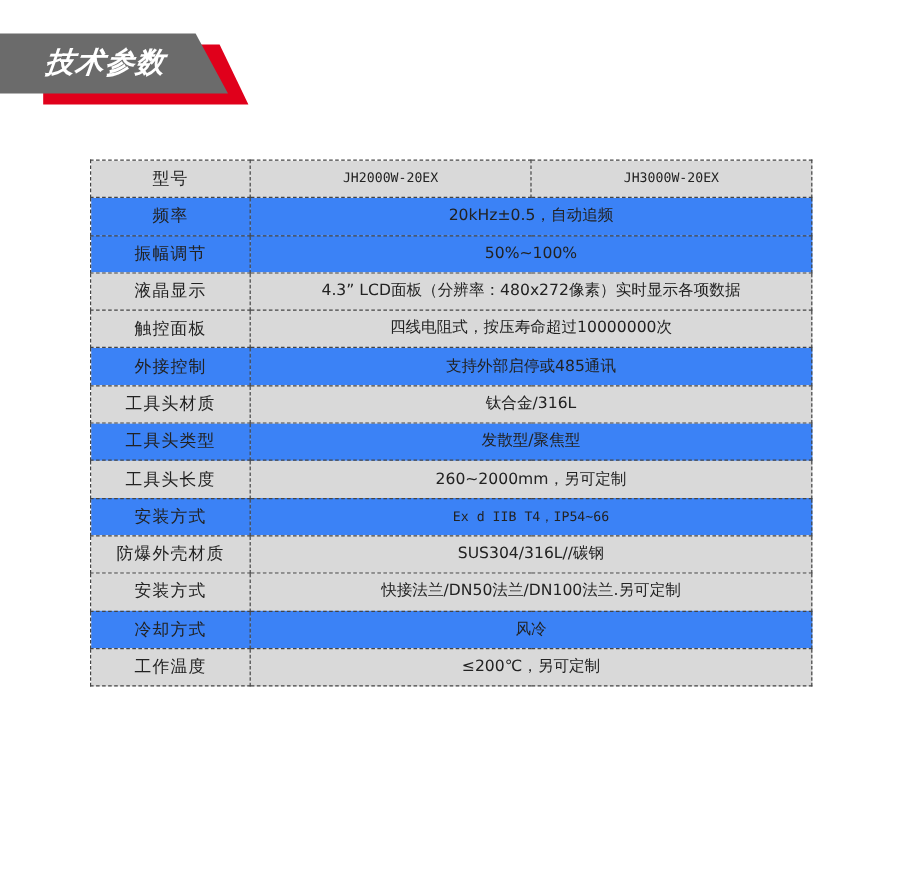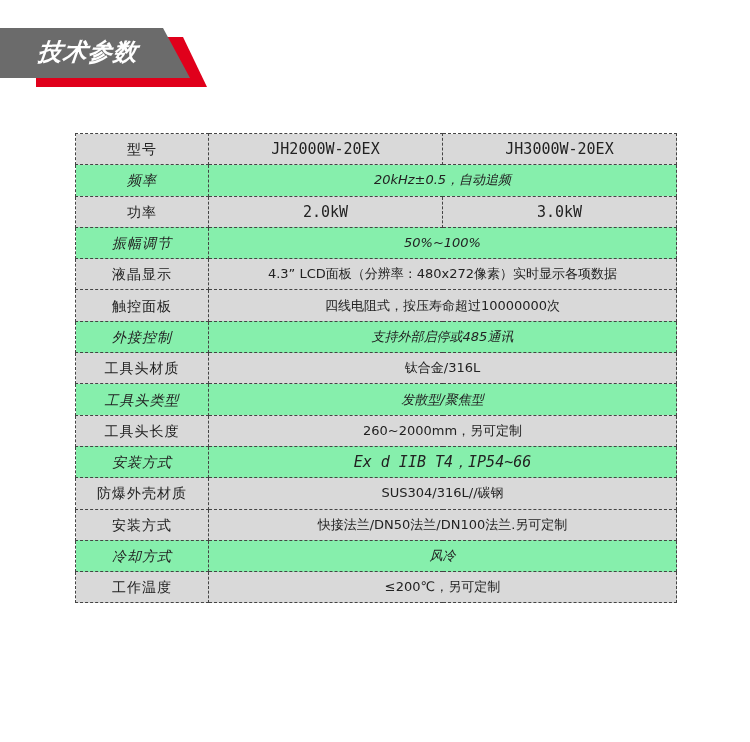--- a/index.html
+++ b/index.html
@@ -8,23 +8,23 @@
   .banner { position:absolute; left:0; top:0; width:220px; height:100px; }
   .banner svg { position:absolute; left:0; top:0; }
   .banner-title { position:absolute; left:38px; top:31px; font-size:24px; font-weight:bold;
         font-style:italic; color:#ffffff; letter-spacing:1px; line-height:42px;
         font-family:"DejaVu Sans", sans-serif; transform:skewX(-6deg); }
   table.spec { position:absolute; left:75px; top:133px; width:602px; border-collapse:collapse;
         table-layout:fixed; }
   table.spec td { height:30.3px; padding:0; border:1px dashed #444444; text-align:center;
         font-size:13px; color:#222222; line-height:16px; }
   table.spec td.label { width:132px; font-size:14px; letter-spacing:1px; }
-  table.spec td.mono { font-family:"DejaVu Sans Mono", "Liberation Mono", monospace; font-size:15px; }
+  table.spec td.mono { font-family:"DejaVu Sans Mono", "Liberation Mono", monospace; font-size:11px; }
   table.spec tr.gray td { background:#d9d9d9; }
-  table.spec tr.white td { background:#86efac;font-style:italic; }
+  table.spec tr.white td { background:#3b82f6; }
 </style>
 </head>
 <body>
 
 <div class="banner">
   <svg width="220" height="100">
     <polygon points="36,37 183,37 207,87 36,87" fill="#e0001b"></polygon>
     <polygon points="0,28 163,28 190,78 0,78" fill="#6b6b6b"></polygon>
   </svg>
   <div class="banner-title">技术参数</div>
@@ -33,25 +33,20 @@
 <table class="spec">
   <tbody>
       <tr class="gray">
     <td class="label">型号</td>
     <td class="mono">JH2000W-20EX</td>
     <td class="mono">JH3000W-20EX</td>
   </tr>
   <tr class="white">
     <td class="label">频率</td>
     <td colspan="2">20kHz±0.5，自动追频</td>
-  </tr>
-  <tr class="gray">
-    <td class="label">功率</td>
-    <td class="mono">2.0kW</td>
-    <td class="mono">3.0kW</td>
   </tr>
   <tr class="white">
     <td class="label">振幅调节</td>
     <td colspan="2">50%~100%</td>
   </tr>
   <tr class="gray">
     <td class="label">液晶显示</td>
     <td colspan="2">4.3” LCD面板（分辨率：480x272像素）实时显示各项数据</td>
   </tr>
   <tr class="gray">

